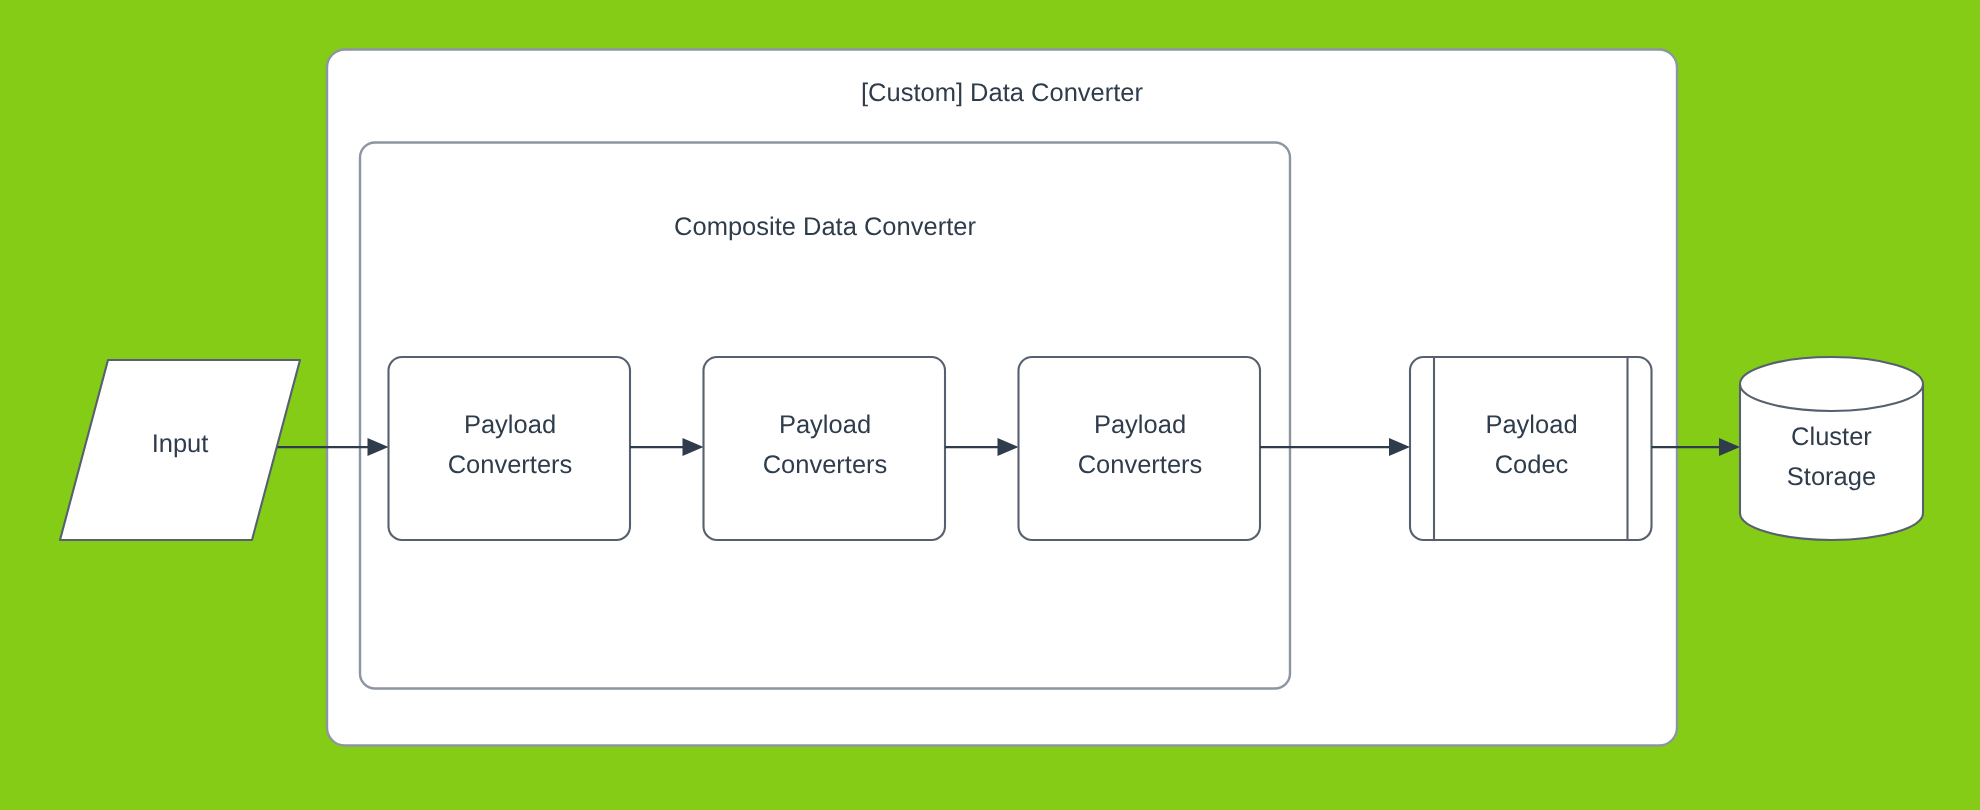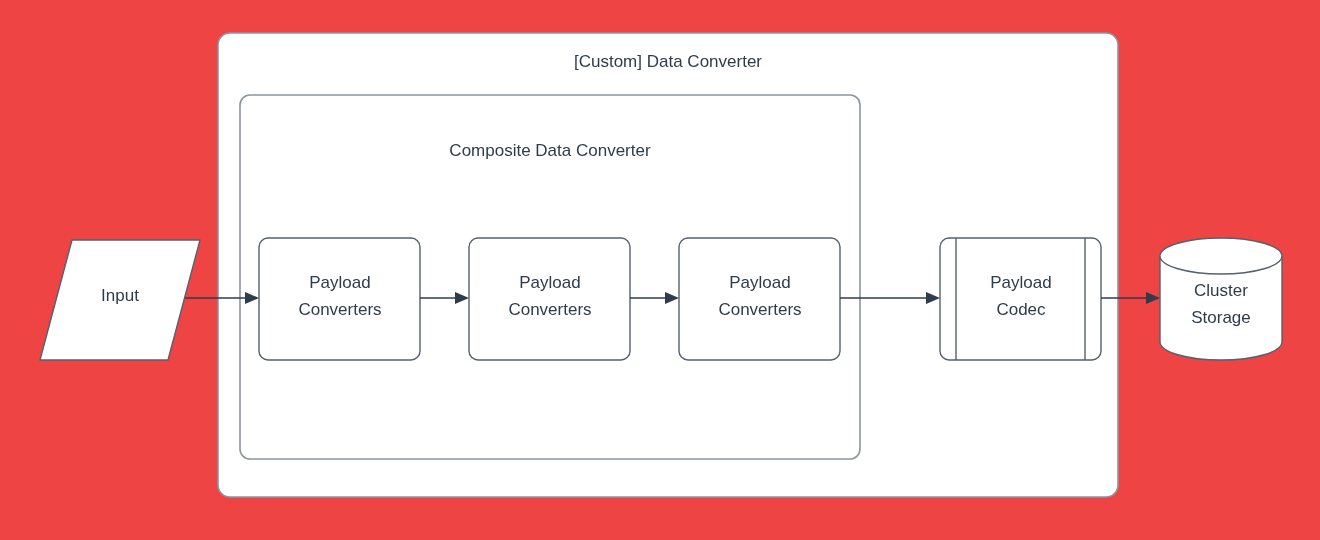--- a/index.html
+++ b/index.html
@@ -4,21 +4,21 @@
 <style>
   html, body {
     margin: 0;
     padding: 0;
     background: #ffffff;
   }
   #canvas {
     position: relative;
     width: 1320px;
     height: 540px;
-    background: #ef4444;
+    background: #84cc16;
     font-family: "Liberation Sans", sans-serif;
     overflow: hidden;
   }
   svg#diagram {
     position: absolute;
     left: 0;
     top: 0;
     width: 1320px;
     height: 540px;
   }

